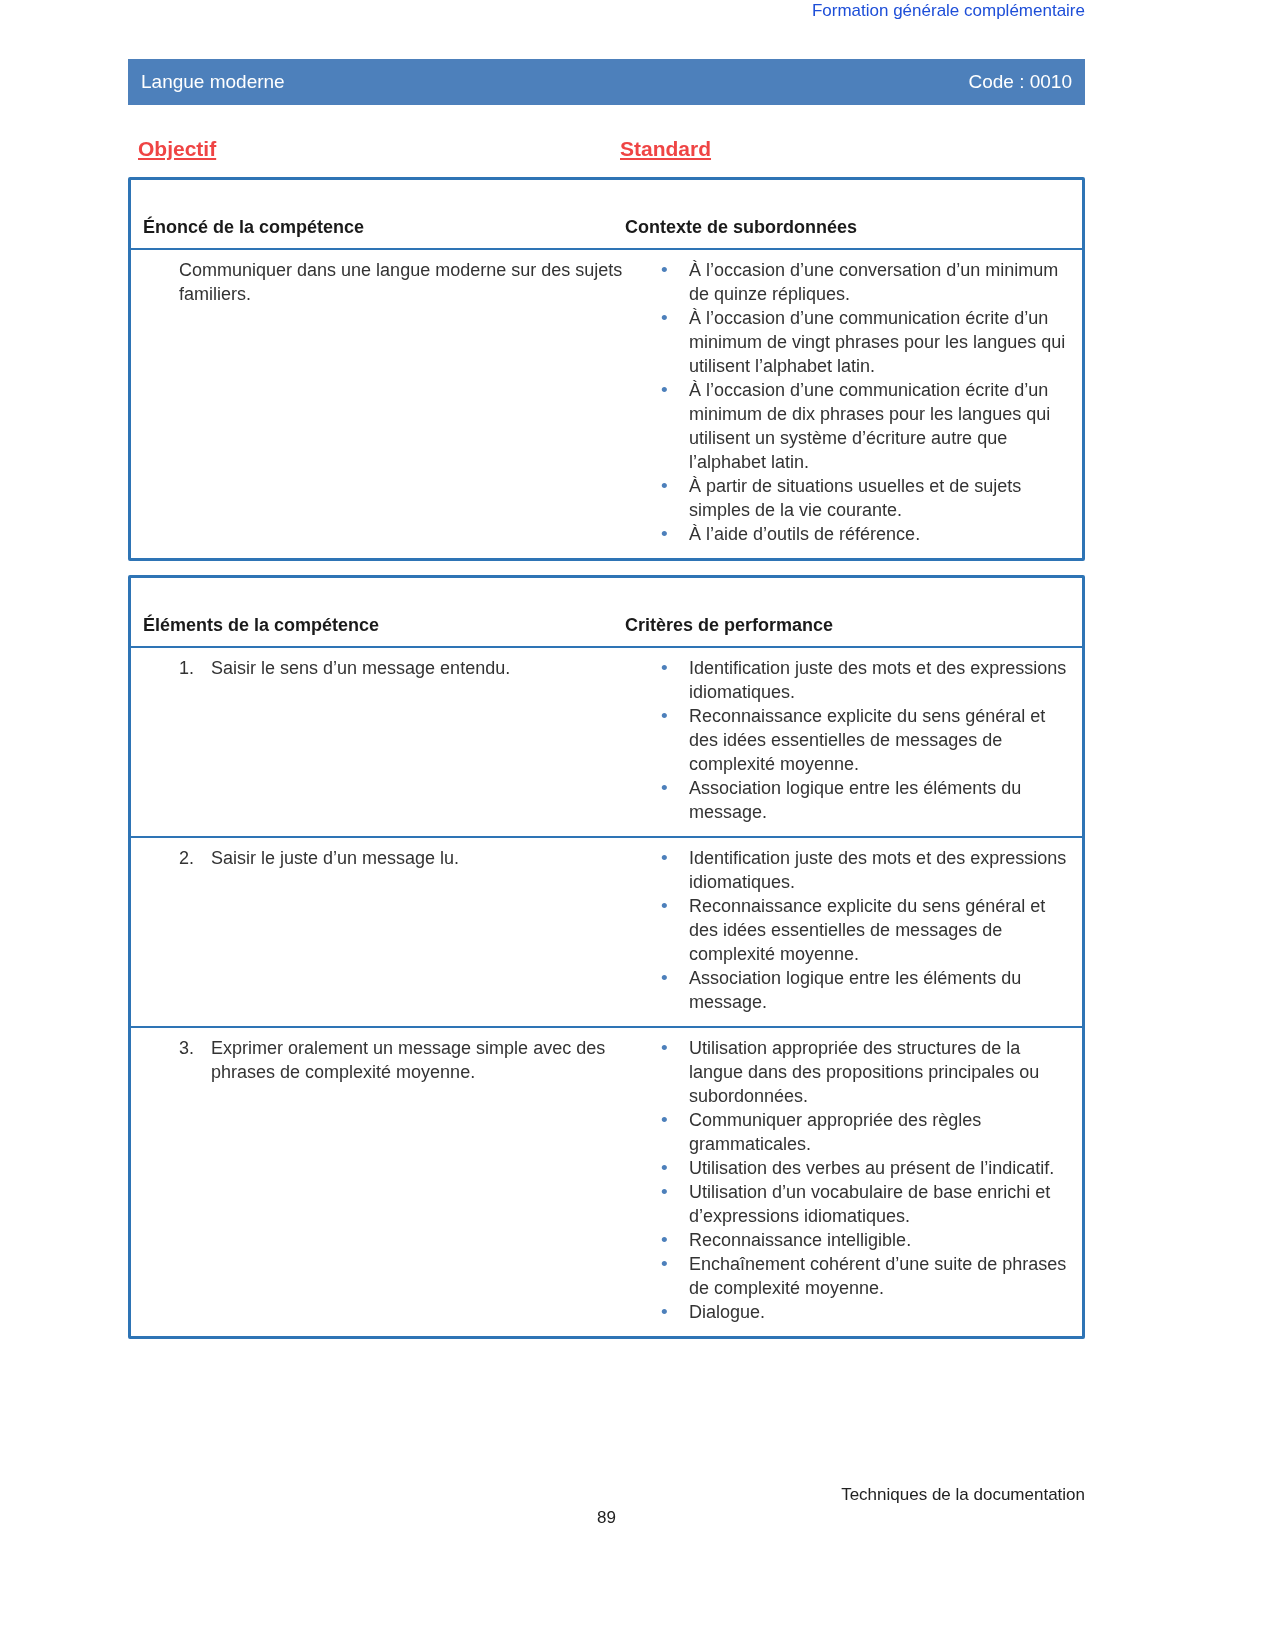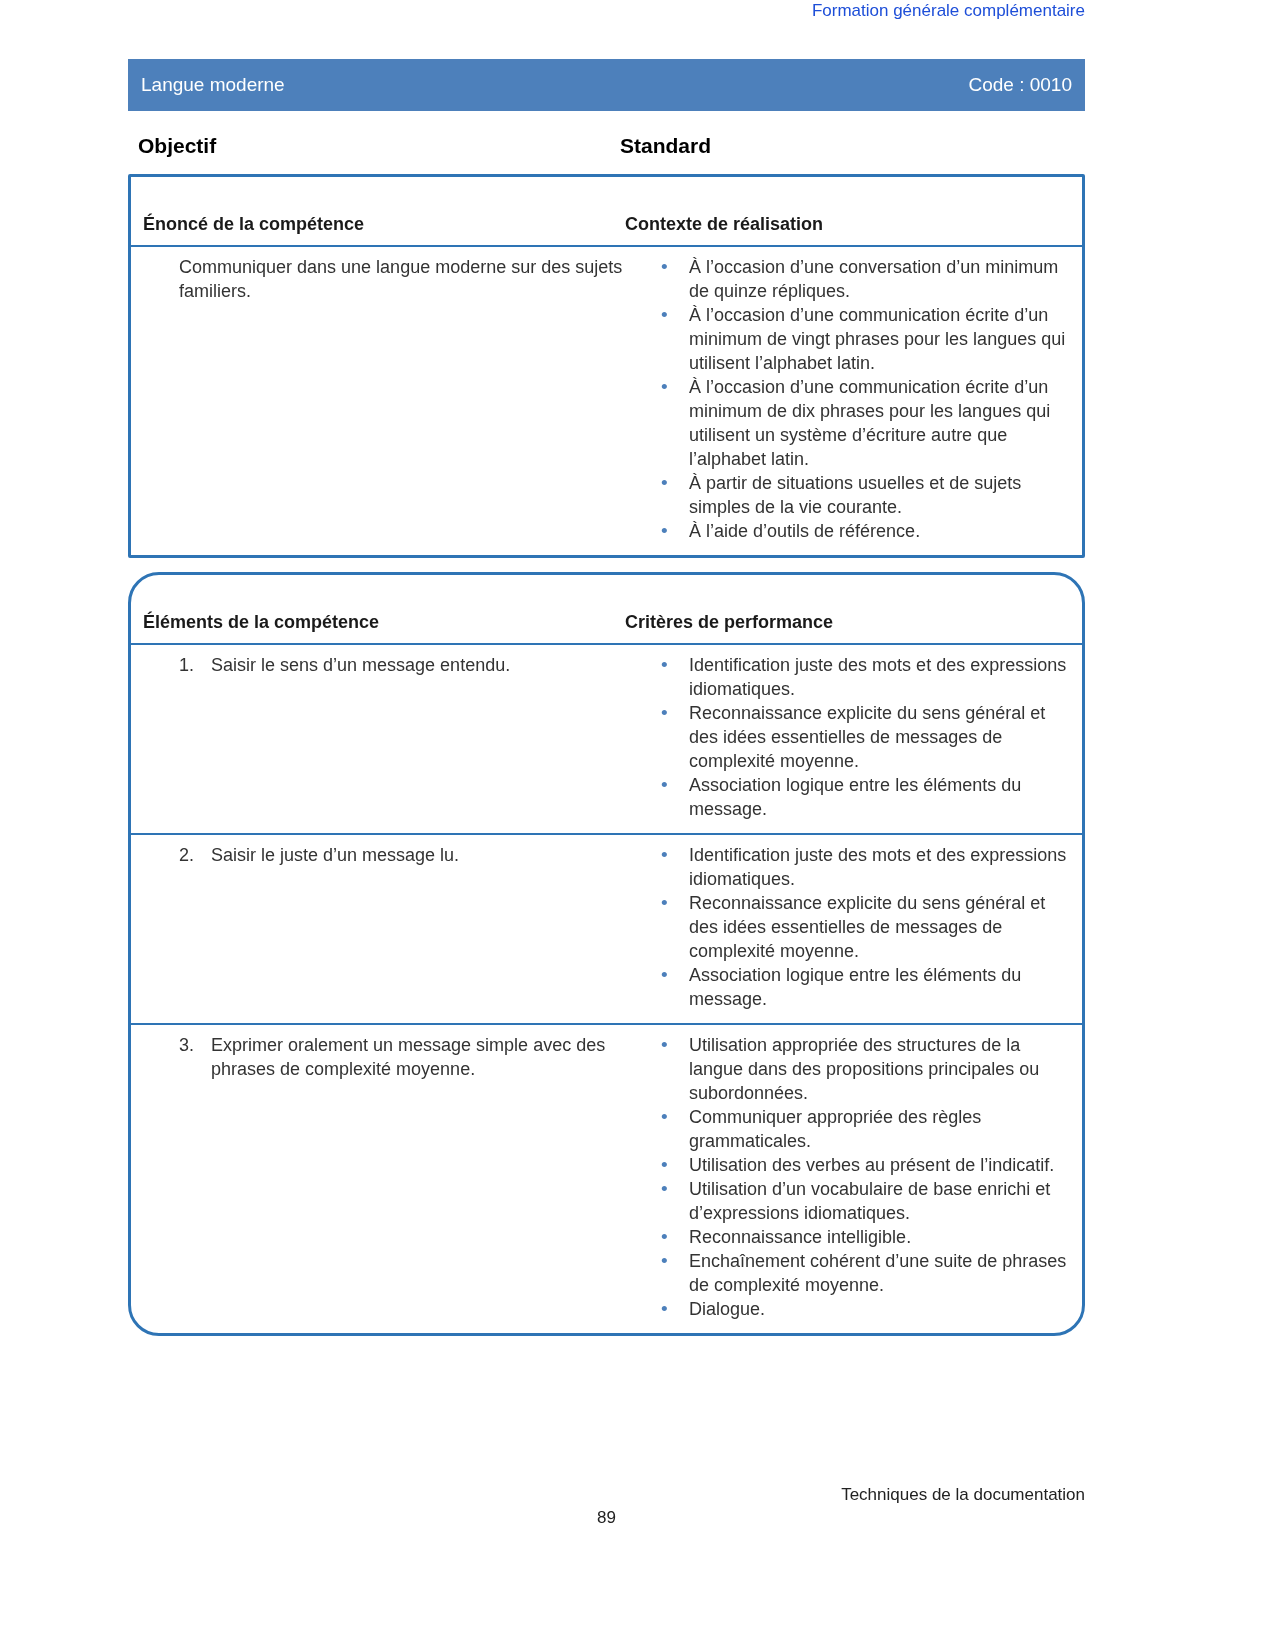--- a/index.html
+++ b/index.html
@@ -10,28 +10,28 @@
     font-size:18px; line-height:24px; color:#333333; overflow:hidden;
   }
   .content { position:absolute; left:128px; top:0; width:957px; }
 
   .doc-title {
     text-align:right;
     color:#1d4ed8; font-size:17px; line-height:22px;
   }
 
   .title-bar {
-    margin-top:37px; background:#4d80bb; color:#ffffff; height:52px;
+    margin-top:37px; background:#4d80bb; color:#ffffff; height:46px;
     display:flex; align-items:center; justify-content:space-between;
     padding:12px 13px; font-size:19px;
   }
 
   .col-heads {
     display:grid; grid-template-columns:482px 1fr;
-    margin-top:21px; color:#000000; font-weight:bold; font-size:21px; line-height:28px;
+    margin-top:30px; color:#ef4444; font-weight:bold; font-size:21px; line-height:28px;text-decoration:underline;
   }
   .col-heads .h { padding-left:10px; }
 
   .obj-table { margin-top:14px; border:3px solid #2e74b5; border-radius:2px; background:#fff; }
   .t-head {
     display:grid; grid-template-columns:482px 1fr;
     border-bottom:2px solid #2e74b5; font-weight:bold; color:#1a1a1a;
   }
   .t-head > div { padding:9px 12px;margin-top:26px; }
   .t-row { display:grid; grid-template-columns:482px 1fr;padding-left:36px; }
@@ -43,21 +43,21 @@
   ul.bullets li { position:relative; padding-left:40px; }
   ul.bullets li::before {
     content:"\2022"; position:absolute; left:12px; top:0;
     color:#4d80bb; font-size:19px;
   }
 
   .num-item { display:flex; }
   .num { flex:0 0 32px; }
   .num-text { flex:1; }
 
-  .tbl2 { margin-top:14px;border-radius:31px; }
+  .tbl2 { margin-top:14px; }
 
   .footer-right {
     position:absolute; right:190px; top:1484px;
     font-size:17px; line-height:22px; color:#222222;
   }
   .footer-page {
     position:absolute; left:128px; width:957px; top:1507px;
     text-align:center; font-size:17px; line-height:22px; color:#222222;
   }
 </style>
@@ -75,21 +75,21 @@
     </div>
 
     <div class="col-heads">
       <div class="h">Objectif</div>
       <div class="h">Standard</div>
     </div>
 
     <div class="obj-table">
       <div class="t-head">
         <div>Énoncé de la compétence</div>
-        <div>Contexte de réalisation</div>
+        <div>Contexte de subordonnées</div>
       </div>
       <div class="t-row">
         <div class="cell-l">Communiquer dans une langue moderne sur des sujets familiers.</div>
         <div class="cell-r">
           <ul class="bullets">
               <li>À l’occasion d’une conversation d’un minimum de quinze répliques.</li>
               <li>À l’occasion d’une communication écrite d’un minimum de vingt phrases pour les langues qui utilisent l’alphabet latin.</li>
               <li>À l’occasion d’une communication écrite d’un minimum de dix phrases pour les langues qui utilisent un système d’écriture autre que l’alphabet latin.</li>
               <li>À partir de situations usuelles et de sujets simples de la vie courante.</li>
               <li>À l’aide d’outils de référence.</li>

